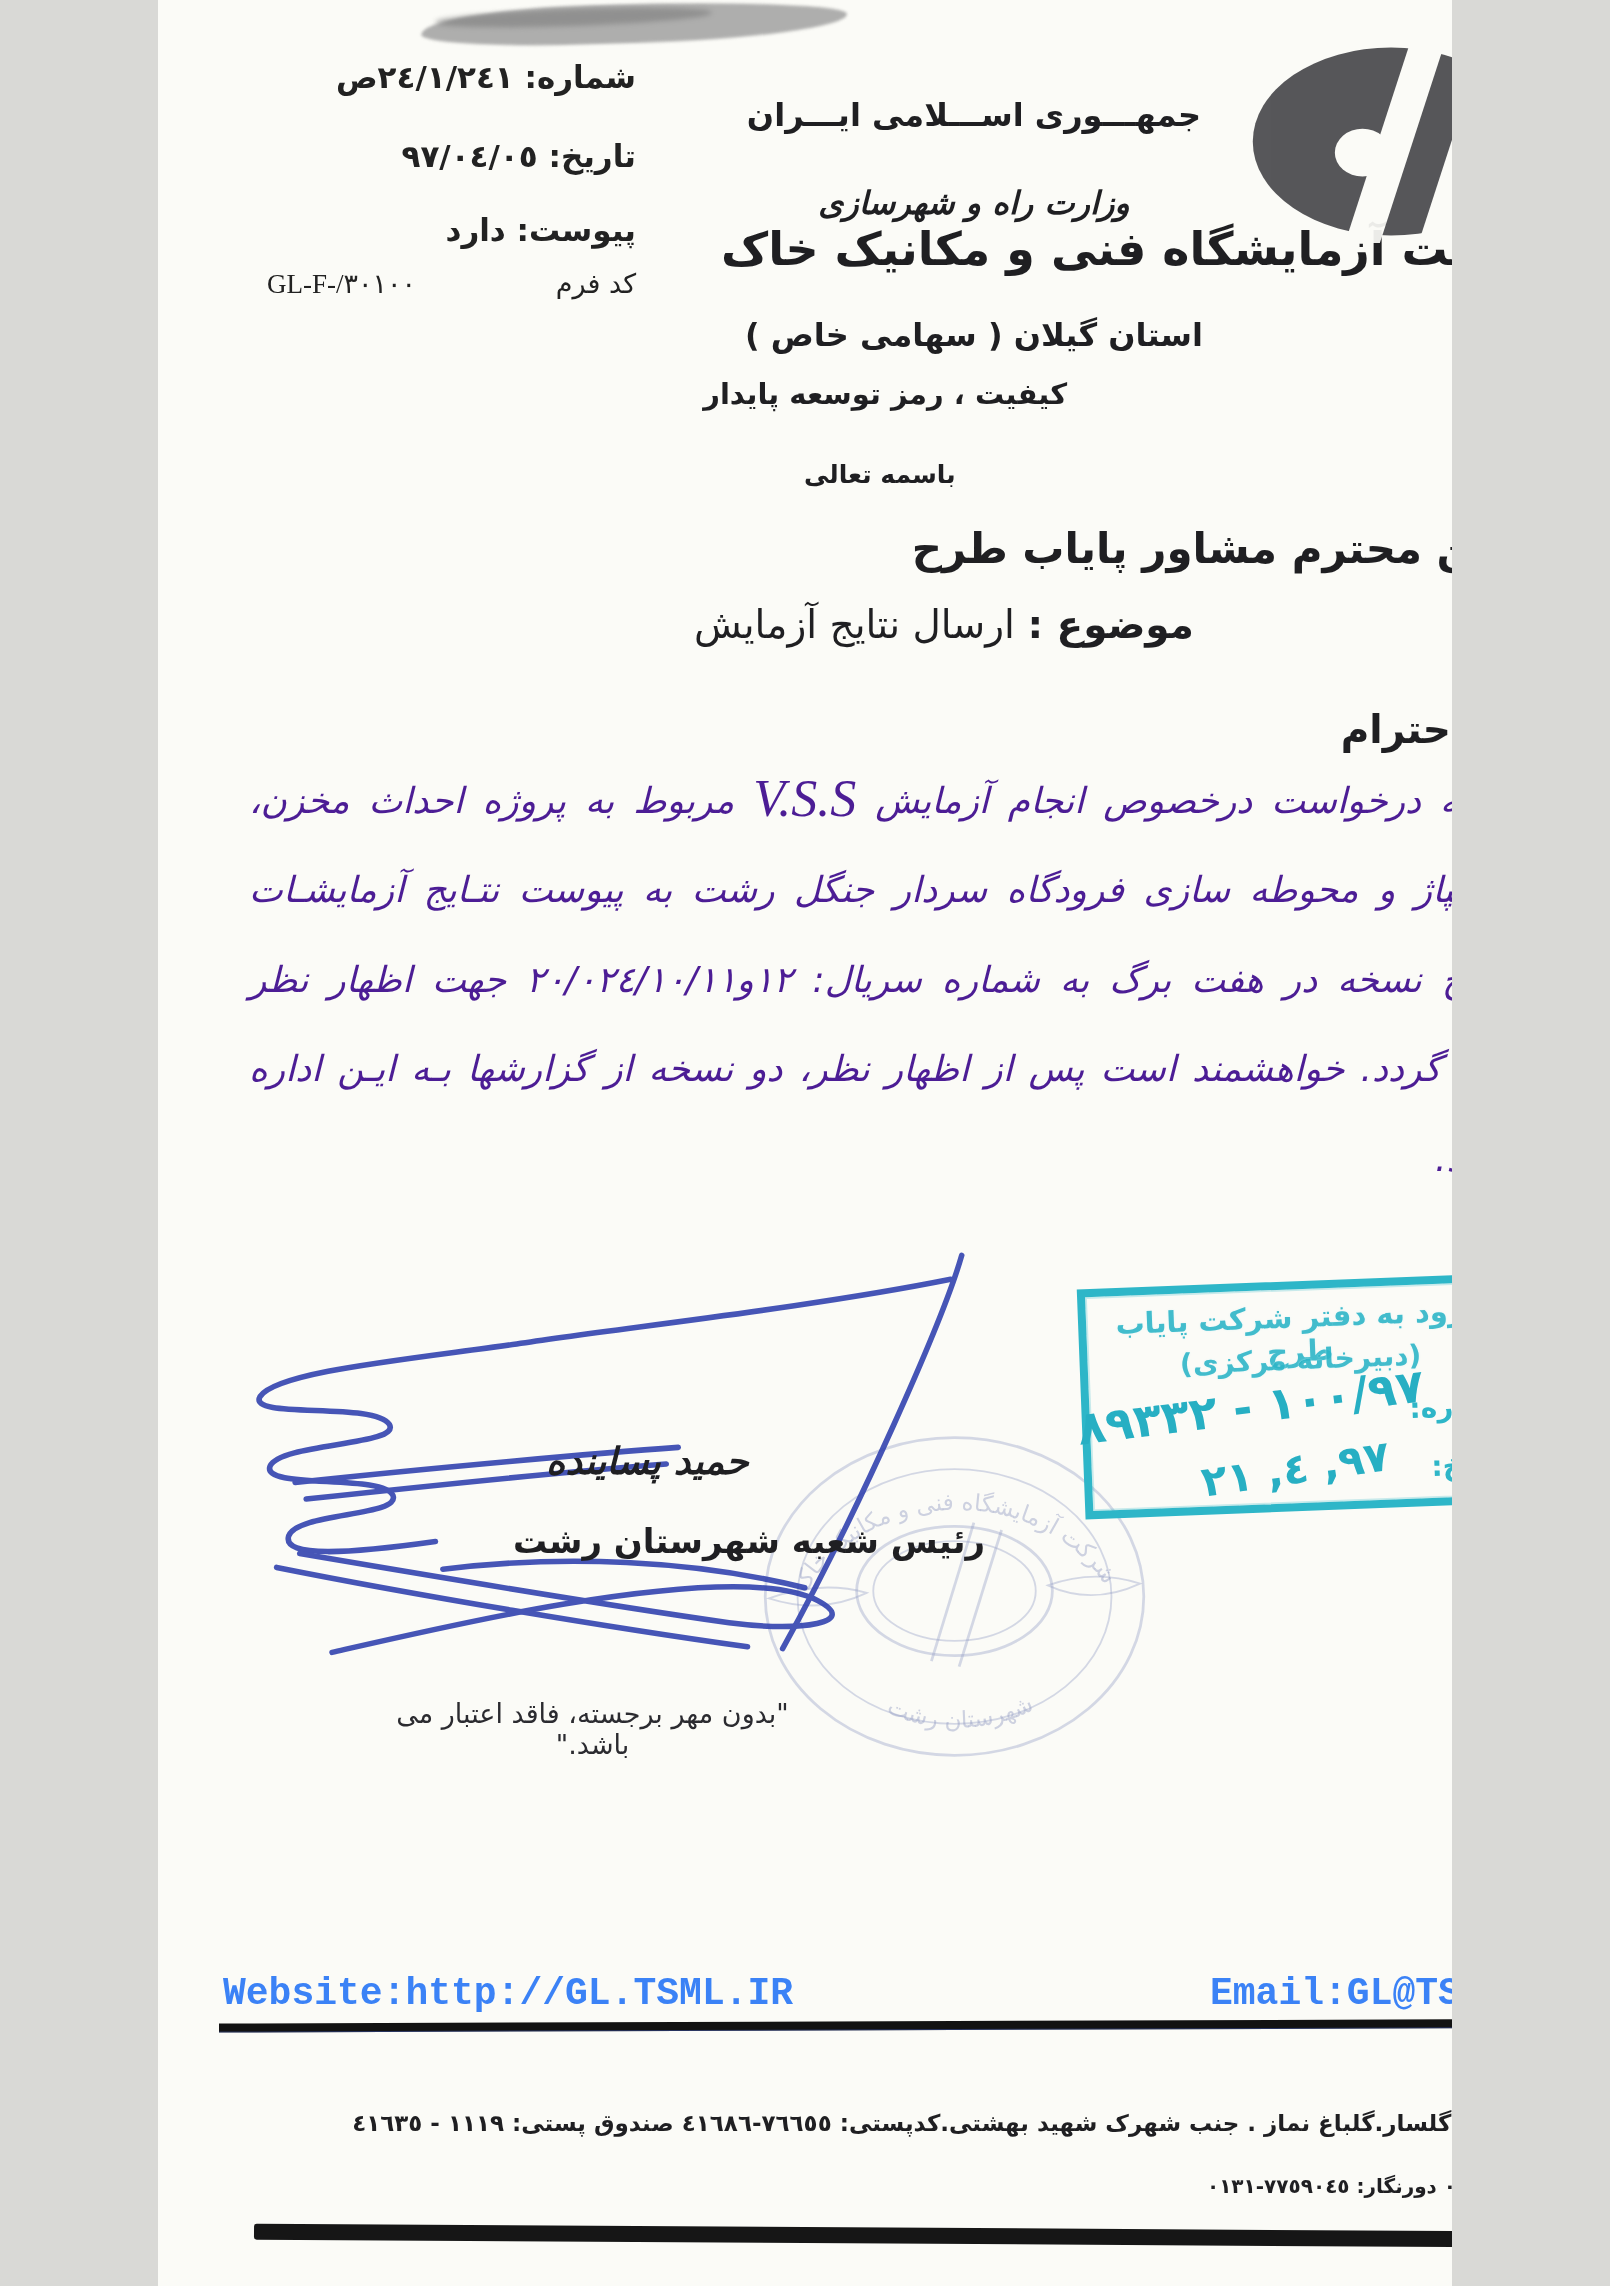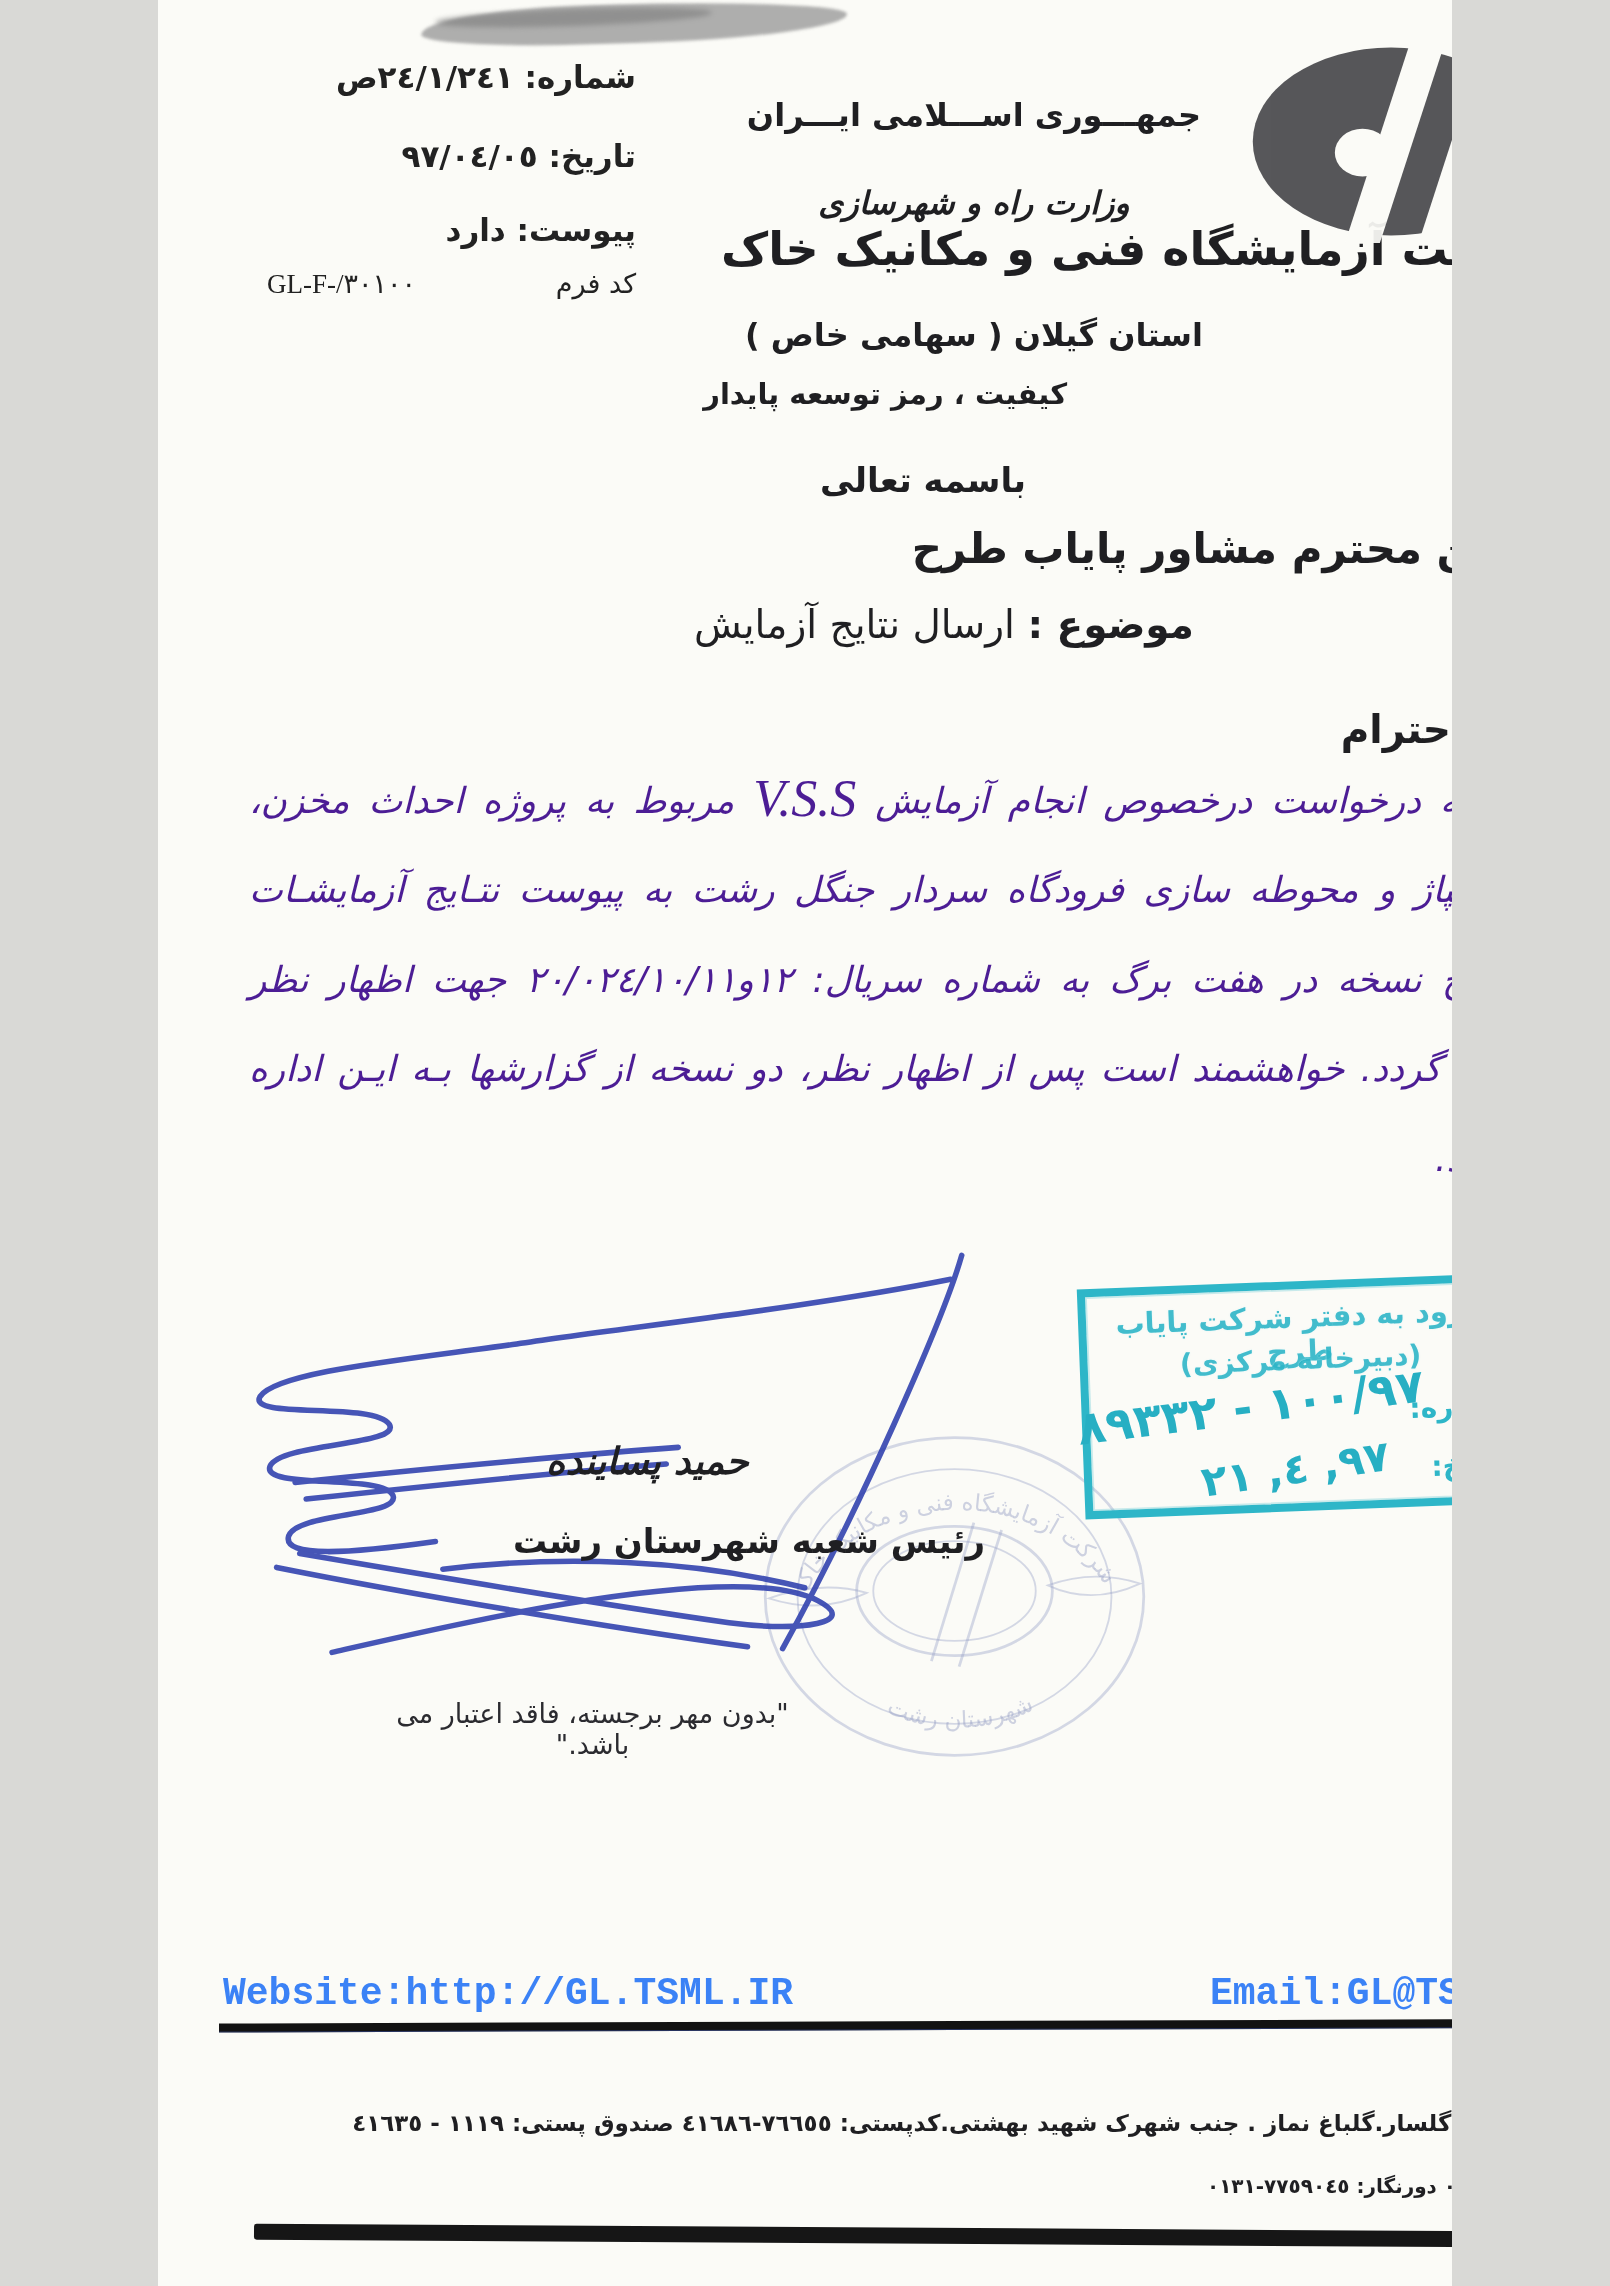--- a/index.html
+++ b/index.html
@@ -38,22 +38,22 @@
     transform:rotate(1.2deg);}
   .tsml-bar{left:1490px;top:16.6px;width:83px;height:325px;background:#434345;
     transform:rotate(1.3deg);box-shadow:0 0 0 0.9px #3a3a3a;}
   .tsml-bar .vtext{position:absolute;top:50%;left:50%;
     transform:translate(-50%,-50%) rotate(-90deg);
     font-family:"Liberation Sans",sans-serif;font-weight:800;font-size:57px;
     letter-spacing:16.6px;color:#fff;white-space:nowrap;}
   
   .slogan{left:540px;top:377px;width:369px;text-align:right;direction:rtl;
     font-size:29px;font-weight:800;}
-  .basmala{left:646px;top:460px;width:222px;text-align:right;
-    font-size:34px;font-weight:800;}
+  .basmala{left:646px;top:460px;width:222px;text-align:left;
+    font-size:25px;font-weight:800;}
   .recipient{left:102px;top:524px;width:1368px;text-align:right;direction:rtl;
     font-size:42px;font-weight:800;}
   .subject{left:102px;top:602px;width:1368px;text-align:center;direction:rtl;
     font-size:39px;}
   .subject .lbl{font-weight:800;}
   .salutation{left:102px;top:707px;width:1368px;text-align:right;direction:rtl;
     font-size:39px;font-weight:800;}
   
   .body-line{left:91px;width:1368px;direction:rtl;font-size:36px;color:#4c1d95;
     text-align:justify;text-align-last:justify;white-space:normal;font-style:italic;}

